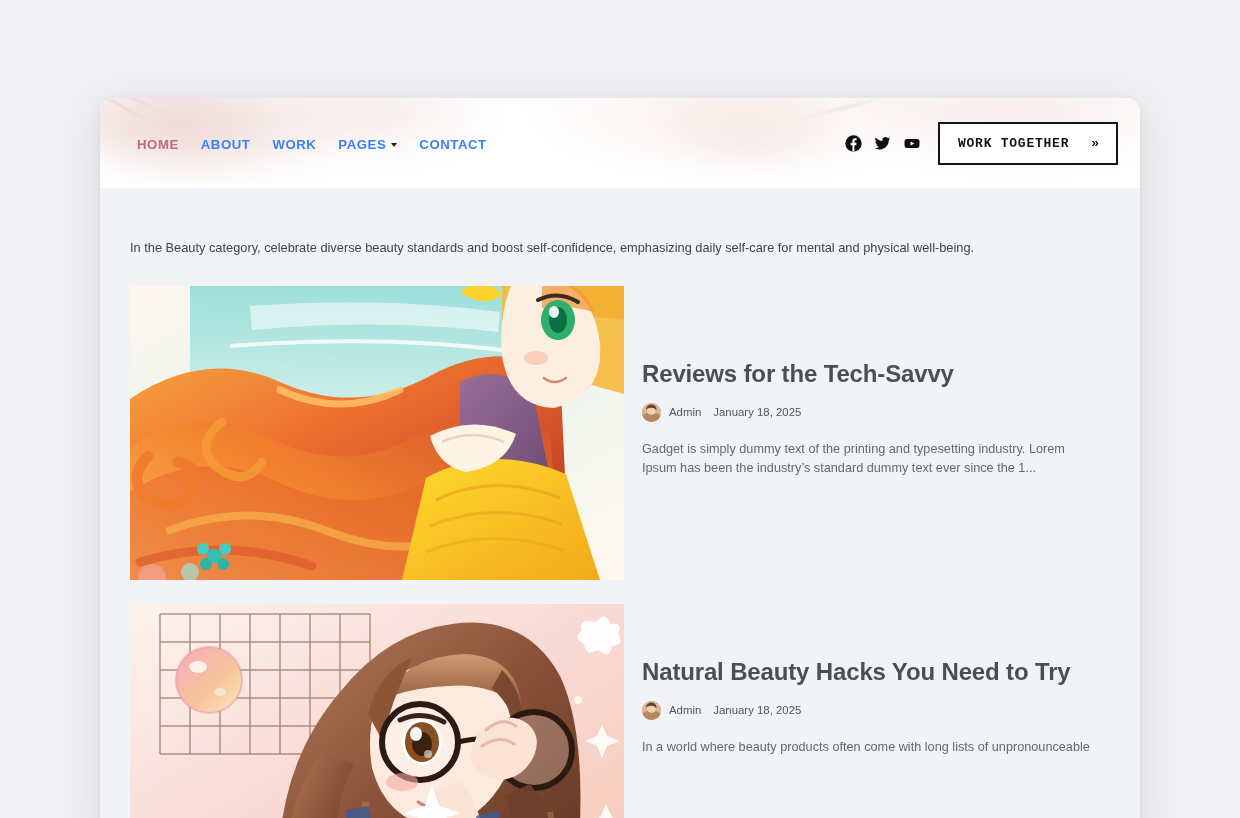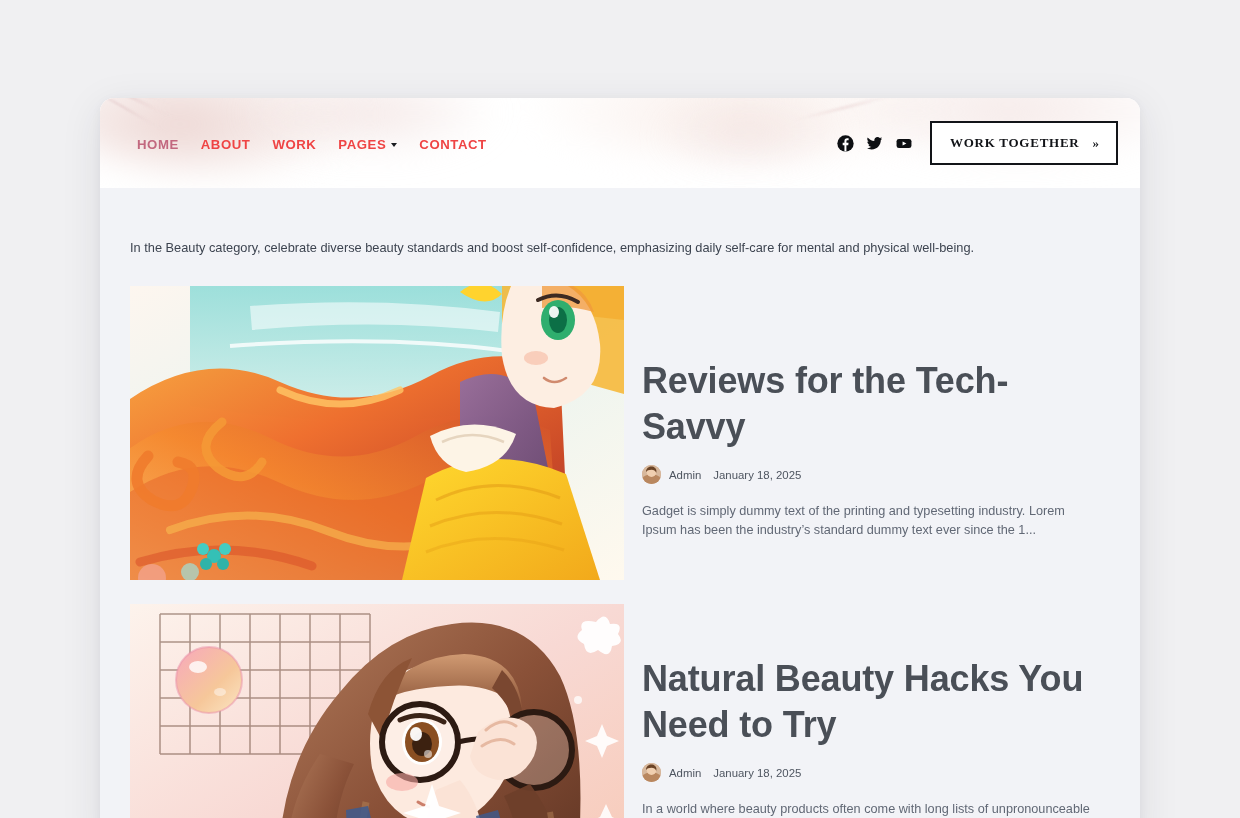--- a/index.html
+++ b/index.html
@@ -113,21 +113,21 @@
     display: flex;
     align-items: center;
     gap: 22px;
     margin-left: 18px;
     padding-top: 2px;
   }
   .nav-item {
     font-size: 13.2px;
     font-weight: 700;
     letter-spacing: 0.55px;
-    color: #ef4444;
+    color: #3b82f6;
     white-space: nowrap;
     cursor: pointer;
     display: flex;
     align-items: center;
     gap: 5px;
   }
   .nav-item.active { color: #c2687f; }
   .caret {
     display: inline-block;
     width: 0; height: 0;
@@ -152,22 +152,22 @@
     background: #ffffff;
     color: #121418;
     font-size: 13px;
     font-weight: 700;
     letter-spacing: 0.75px;
     padding: 12px 17px 12px 18px;
     cursor: pointer;
     white-space: nowrap;
     display: flex;
     align-items: flex-start;
-    gap: 13px;
-    font-family: Liberation Serif, serif;
+    gap: 22px;
+    font-family: Liberation Mono, monospace;
   }
   #cta-arrow { font-size: 13px; font-weight: 700; letter-spacing: 0; }
 
   
   #main-content {
     background: #f2f3f7;
     height: 650px;
     padding: 38px 30px 0 30px;
     overflow: hidden;
   }
@@ -202,21 +202,21 @@
     cursor: pointer;
     position: relative;
     background: #efe7e2;
   }
   .post-thumb svg { display: block; width: 100%; height: 100%; }
 
   .post-body { flex: 1 1 auto; padding-top: 72px; min-width: 0; }
   .post-body.tight { padding-top: 52px; }
 
   .post-title {
-    font-size: 36px;
+    font-size: 24px;
     font-weight: 700;
     color: #4a4f57;
     line-height: 1.3;
     letter-spacing: -0.15px;
     cursor: pointer;
   }
   .post-meta {
     margin-top: 14px;
     display: flex;
     align-items: center;

